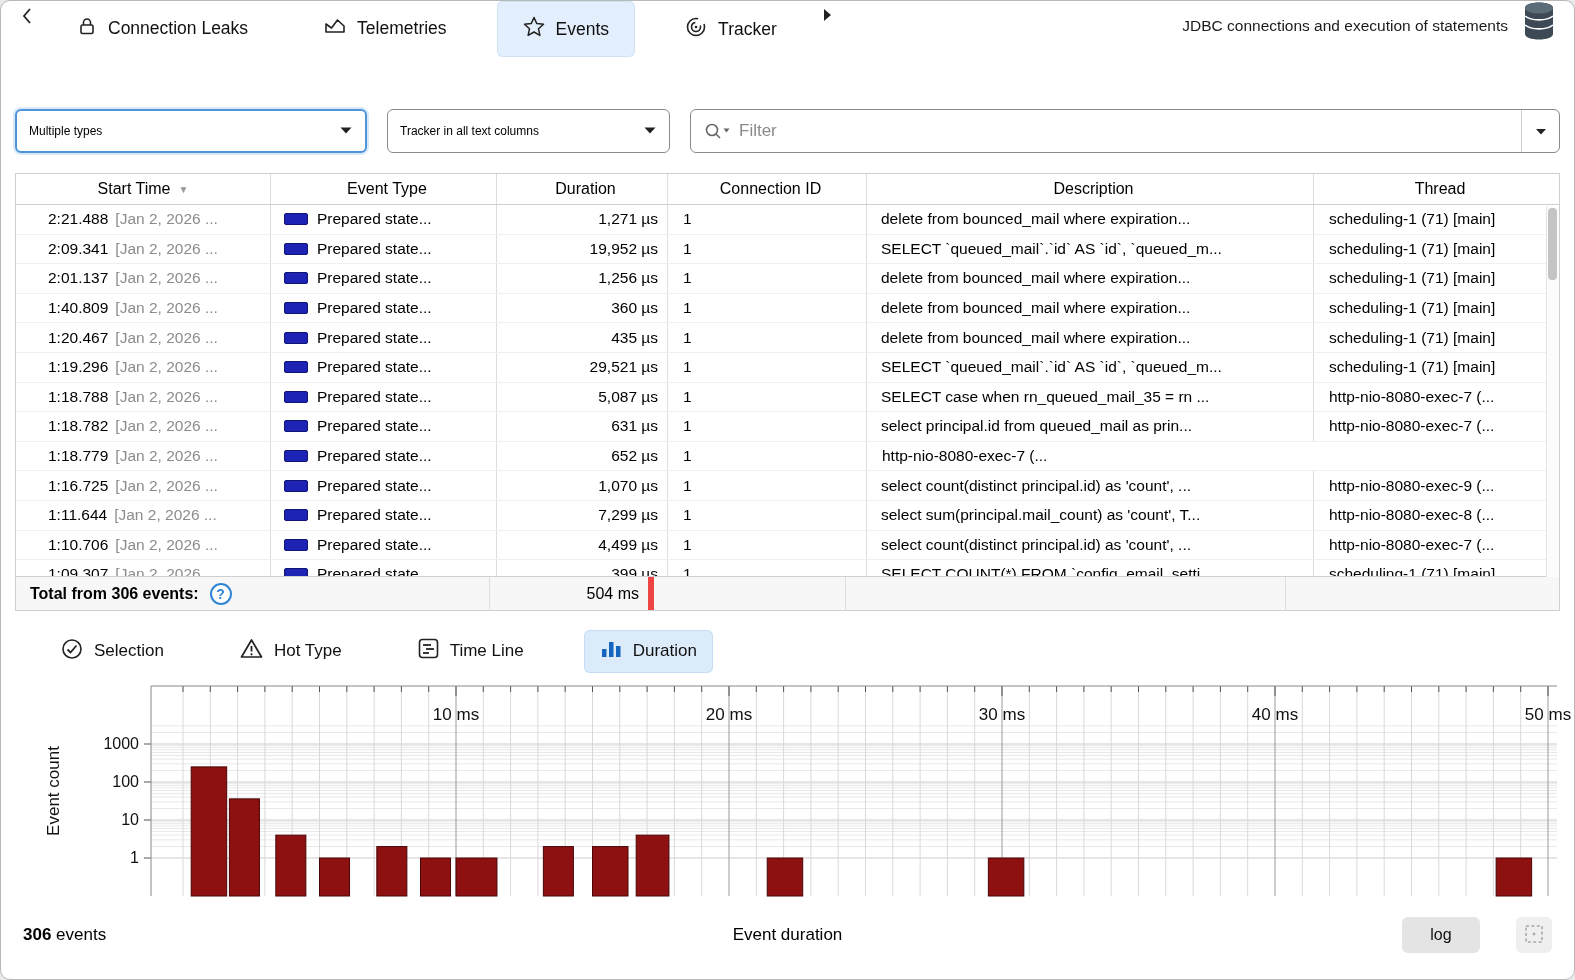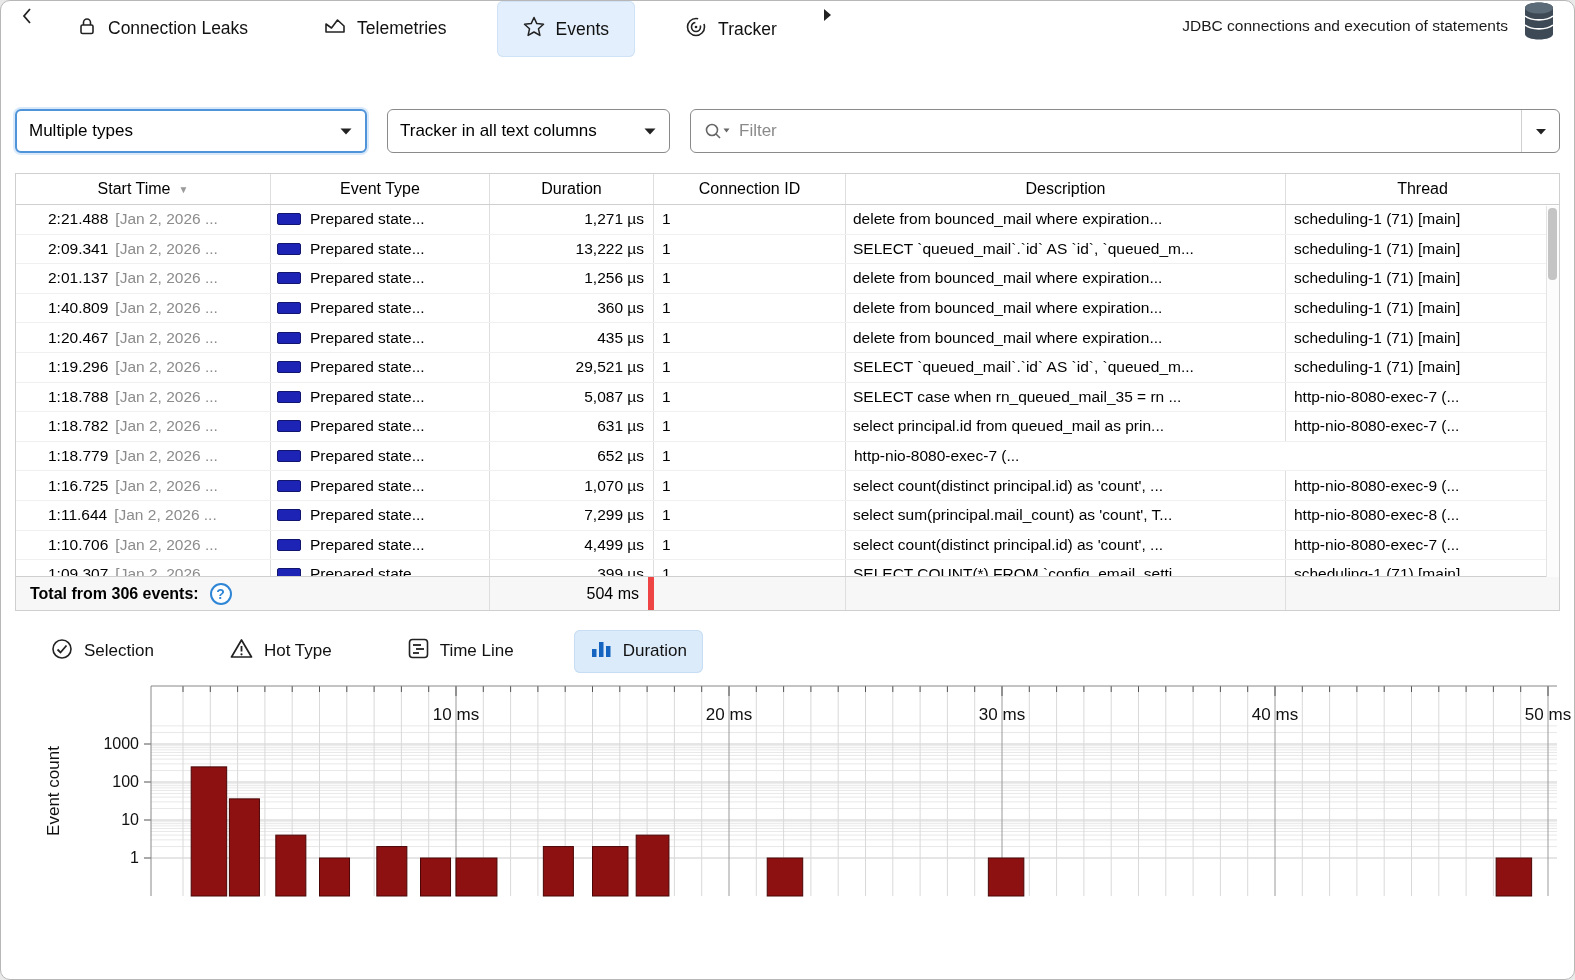--- a/index.html
+++ b/index.html
@@ -14,35 +14,35 @@
         font-size:17.5px; color:#111; cursor:pointer; white-space:nowrap; }
   .tab.selected{ background:#e3effc; box-shadow:inset 0 0 0 1px #cfe2f6; }
   .brand{ margin-left:auto; display:flex; align-items:center; gap:14px; }
   .brand-text{ text-align:right; }
   .brand-title{ font-weight:bold; font-size:19px; color:#000; }
   .brand-subtitle{ font-size:15.5px; color:#1b1b1b; margin-top:5px; }
 
   
   .filter-bar{ display:flex; gap:20px; padding:0 14px; height:44px; margin-top:16px; }
   .combo{ display:flex; align-items:center; justify-content:space-between; gap:10px;
-          border:1px solid #8a8a8a; border-radius:6px; padding:0 12px; font-size:17px;
+          border:1px solid #8a8a8a; border-radius:6px; padding:0 12px; font-size:12px;
           background:#fff; cursor:pointer; color:#000; }
   .combo.focused{ border:2px solid #4f94d8; box-shadow:0 0 0 2px #d9e9f9; }
   .combo-type{ width:352px; }
   .combo-columns{ width:283px; }
   .searchbox{ flex:1; border:1px solid #8a8a8a; border-radius:6px; display:flex; align-items:center; background:#fff; overflow:hidden; }
   .search-icon-area{ padding:0 6px 0 12px; display:flex; align-items:center; }
   .searchbox input{ flex:1; border:none; outline:none; font-size:17px; font-family:"Liberation Sans",sans-serif; color:#222; }
   .searchbox input::placeholder{ color:#8a8a8a; }
   .search-dropdown{ width:38px; align-self:stretch; border-left:1px solid #cfcfcf; display:flex;
                     align-items:center; justify-content:center; cursor:pointer; }
 
   
   .table-wrap{ margin:20px 14px 0; border:1px solid #cfcfcf; position:relative; background:#fff; }
-  .trow{ display:grid; grid-template-columns:255px 219px 164px 192px 440px 1fr; }
+  .trow{ display:grid; grid-template-columns:255px 219px 164px 192px 440px 1fr;gap:7px; }
   .cell{ display:flex; align-items:center; padding:0 6px; border-right:1px solid #dedede;
          overflow:hidden; white-space:nowrap; }
   .trow .cell:last-child{ border-right:none; }
   .thead{ height:31px; border-bottom:1px solid #cfcfcf; font-size:16px; color:#000; }
   .thead .cell{ justify-content:center; cursor:pointer; }
   .sort-arrow{ font-size:10px; color:#9a9a9a; margin-left:8px; }
   .tbody{ height:371px; overflow:hidden; position:relative; }
   .row{ height:29.6px; border-bottom:1px solid #f0f0f0; font-size:15.5px; color:#000; cursor:default; }
   .c-start{ padding-left:32px; }
   .c-start .d{ color:#8c8c8c; margin-left:7px; }
@@ -58,21 +58,21 @@
               background:#f7f7f7; border-top:1px solid #cfcfcf; font-size:16px; }
   .total-label-cell{ display:flex; align-items:center; gap:11px; padding-left:14px; border-right:1px solid #dedede; }
   .total-label{ font-weight:bold; color:#000; }
   .help-circle{ width:22px; height:22px; border:2px solid #2f86d6; border-radius:50%; color:#2f86d6;
                 font-size:14px; font-weight:bold; display:flex; align-items:center; justify-content:center; cursor:pointer; background:#fff; }
   .total-dur-cell{ display:flex; align-items:center; justify-content:flex-end; padding-right:9px; border-right:6px solid #ef4444; }
   .total-empty{ border-right:1px solid #dedede; }
   .total-row > :last-child{ border-right:none; }
 
   
-  .view-tabs{ display:flex; align-items:center; gap:44px; padding:0 34px; margin-top:16px; height:48px; }
+  .view-tabs{ display:flex; align-items:center; gap:44px; padding:0 44px; margin-top:16px; height:48px; }
   .view-tab{ display:flex; align-items:center; gap:11px; font-size:17px; color:#111;
              padding:9px 16px; border-radius:6px; cursor:pointer; }
   .view-tab.selected{ background:#dcebfa; box-shadow:inset 0 0 0 1px #c6ddf4; }
 
   
   .chart-area{ margin-top:4px; }
   .chart-area svg{ display:block; }
 
   
   .chart-footer{ position:relative; display:flex; align-items:center; height:52px; padding:0 22px; margin-top:2px; }
@@ -246,21 +246,21 @@
         <div class="trow row">
           <div class="cell c-start">
             <span class="t">2:09.341</span>
             <span class="d">[Jan 2, 2026 ...</span>
           </div>
           <div class="cell c-type">
             <span class="chip"></span>
             <span class="ty">Prepared state...</span>
           </div>
           <div class="cell c-dur">
-            <span>13,222 µs</span>
+            <span>19,952 µs</span>
           </div>
           <div class="cell c-conn">
             <span>1</span>
           </div>
           <div class="cell c-desc">
             <span>SELECT `queued_mail`.`id` AS `id`, `queued_m...</span>
           </div>
           <div class="cell c-thread">
             <span>scheduling-1 (71) [main]</span>
           </div>
@@ -724,14 +724,32 @@
         <rect x="542.36" y="167.5608601647687" width="30.03000000000004" height="49.43913983523129" fill="#8e1111" stroke="#4a0606" stroke-width="1"></rect>
         <rect x="591.5" y="167.5608601647687" width="35.49000000000002" height="49.43913983523129" fill="#8e1111" stroke="#4a0606" stroke-width="1"></rect>
         <rect x="635.1800000000001" y="156.12172032953742" width="32.759999999999984" height="60.878279670462575" fill="#8e1111" stroke="#4a0606" stroke-width="1"></rect>
         <rect x="766.22" y="179" width="35.49000000000002" height="38" fill="#8e1111" stroke="#4a0606" stroke-width="1"></rect>
         <rect x="987.35" y="179" width="35.49000000000002" height="38" fill="#8e1111" stroke="#4a0606" stroke-width="1"></rect>
         <rect x="1495.13" y="179" width="35.489999999999924" height="38" fill="#8e1111" stroke="#4a0606" stroke-width="1"></rect>
         <text font-size="17" fill="#111" text-anchor="middle" font-family="Liberation Sans, sans-serif" transform="translate(58,112) rotate(-90)">Event count</text>
       </svg>
   </div>
 
+  <div class="chart-footer">
+    <div class="events-count">
+      <b>306</b>
+      <span>events</span>
+    </div>
+    <div class="xaxis-label">Event duration</div>
+    <div class="footer-right">
+      <button class="log-button">log</button>
+      <button class="sel-tool-button">
+        <span>
+          <svg width="20" height="20" viewBox="0 0 20 20">
+              <rect x="2" y="2" width="16" height="16" fill="none" stroke="#a9a9a9" stroke-width="1.6" stroke-dasharray="3 2.4"></rect>
+              <circle cx="10" cy="10" r="1.4" fill="#a9a9a9"></circle>
+            </svg>
+        </span>
+      </button>
+    </div>
+  </div>
 
 </div>
 
 </body></html>

